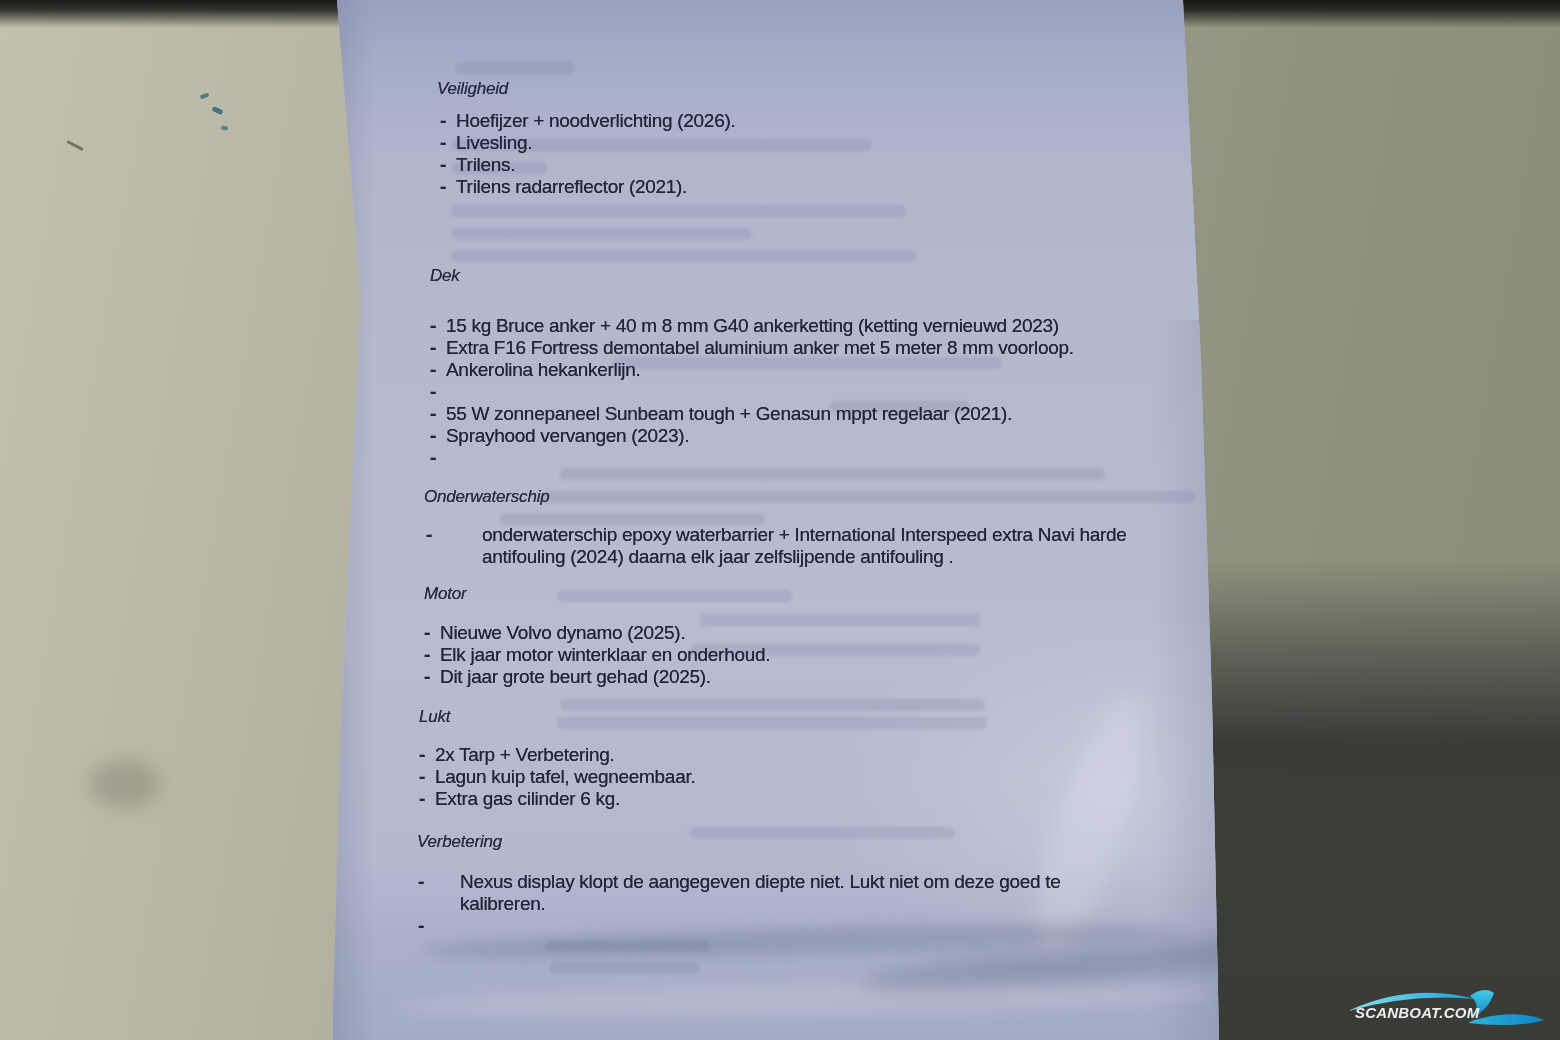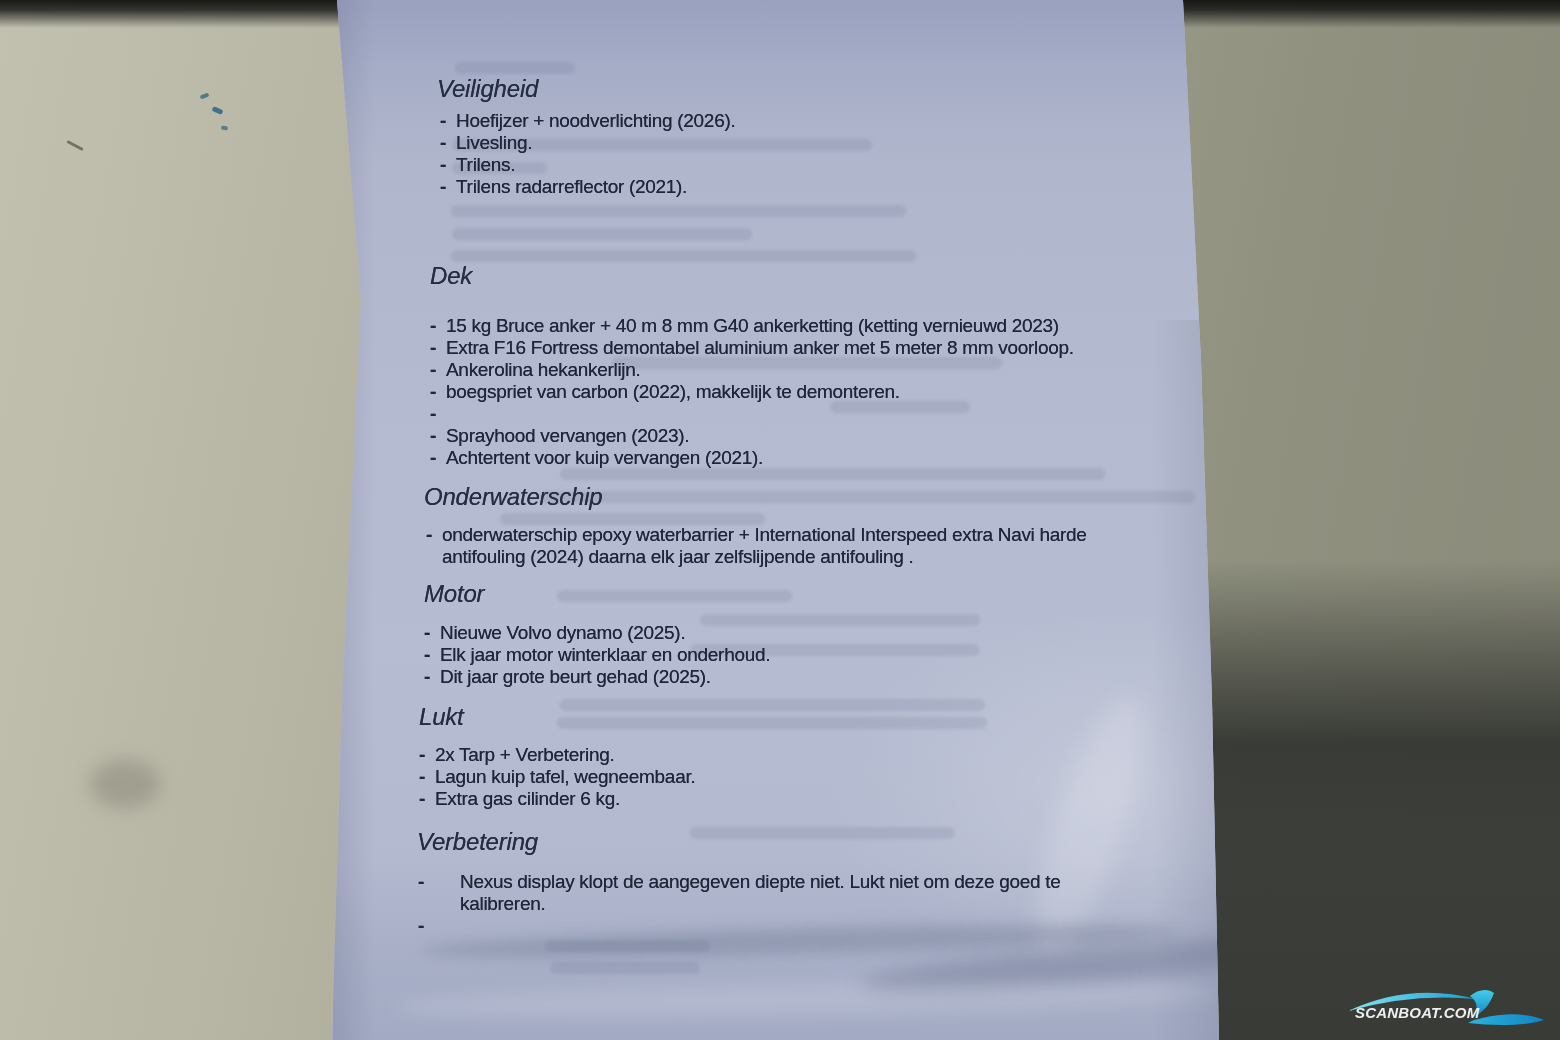--- a/index.html
+++ b/index.html
@@ -37,28 +37,28 @@
   .wr2{left:860px;top:948px;width:430px;height:36px;background:rgba(86,96,122,.30);filter:blur(9px);transform:rotate(-5deg);}
   .wr3{left:1055px;top:690px;width:70px;height:270px;background:rgba(255,255,255,.16);filter:blur(10px);transform:rotate(18deg);}
   .wr4{left:395px;top:985px;width:820px;height:30px;background:rgba(255,255,255,.15);filter:blur(8px);transform:rotate(-1deg);}
 
   
   .bl{position:absolute;height:12px;background:rgba(96,106,134,.16);filter:blur(1.6px);border-radius:6px;}
 
   
   .doc{position:absolute;inset:0;color:var(--ink,#20263a);font-size:19px;letter-spacing:-.3px;
        text-shadow:0 0 .4px rgba(32,38,58,.85);}
-  .doc h2{position:absolute;margin:0;font-size:24px;font-weight:400;font-style:italic;line-height:24px;
+  .doc h2{position:absolute;margin:0;font-size:17px;font-weight:400;font-style:italic;line-height:24px;
           color:#272d40;letter-spacing:-.2px;}
   .doc ul{position:absolute;margin:0;padding:0;list-style:none;}
   .doc li{display:flex;line-height:22px;white-space:nowrap;}
   .doc li .dash{flex:0 0 16px;width:16px;font-weight:700;}
   .doc li .itx{display:block;}
   .doc ul.wrapped li{white-space:normal;}
-  .u-ond li .itx{width:710px;}
+  .u-ond li .itx{width:710px;margin-left:40px;}
   .u-verb li .itx{width:680px;margin-left:26px;}
 
   
   .wm{position:absolute;left:1338px;top:984px;width:218px;height:52px;z-index:3;opacity:.97;}
   .wm svg{position:absolute;left:0;top:0;}
   .wm .wm-text{position:absolute;left:17px;top:20px;font-size:15px;font-weight:700;font-style:italic;
     color:#f2f4f6;letter-spacing:.2px;white-space:nowrap;}
 </style>
 </head>
 <body>
@@ -133,32 +133,31 @@
         <li>
             <span class="dash">-</span>
             <span class="itx">Extra F16 Fortress demontabel aluminium anker met 5 meter 8 mm voorloop.</span>
           </li>
         <li>
             <span class="dash">-</span>
             <span class="itx">Ankerolina hekankerlijn.</span>
           </li>
         <li>
             <span class="dash">-</span>
-            <span class="itx">boegspriet van carbon (2022), makkelijk te demonteren.</span>
-          </li>
-        <li>
-            <span class="dash">-</span>
+          </li>
+        <li>
+            <span class="dash">-</span>
+            <span class="itx">55 W zonnepaneel Sunbeam tough + Genasun mppt regelaar (2021).</span>
           </li>
         <li>
             <span class="dash">-</span>
             <span class="itx">Sprayhood vervangen (2023).</span>
           </li>
         <li>
             <span class="dash">-</span>
-            <span class="itx">Achtertent voor kuip vervangen (2021).</span>
           </li>
       </ul>
 
       <h2 style="left:424px;top:485px">Onderwaterschip</h2>
       <ul class="wrapped u-ond" style="left:426px;top:524px">
         <li>
             <span class="dash">-</span>
             <span class="itx">onderwaterschip epoxy waterbarrier +  International Interspeed extra Navi harde antifouling (2024) daarna elk jaar zelfslijpende antifouling .</span>
           </li>
       </ul>

